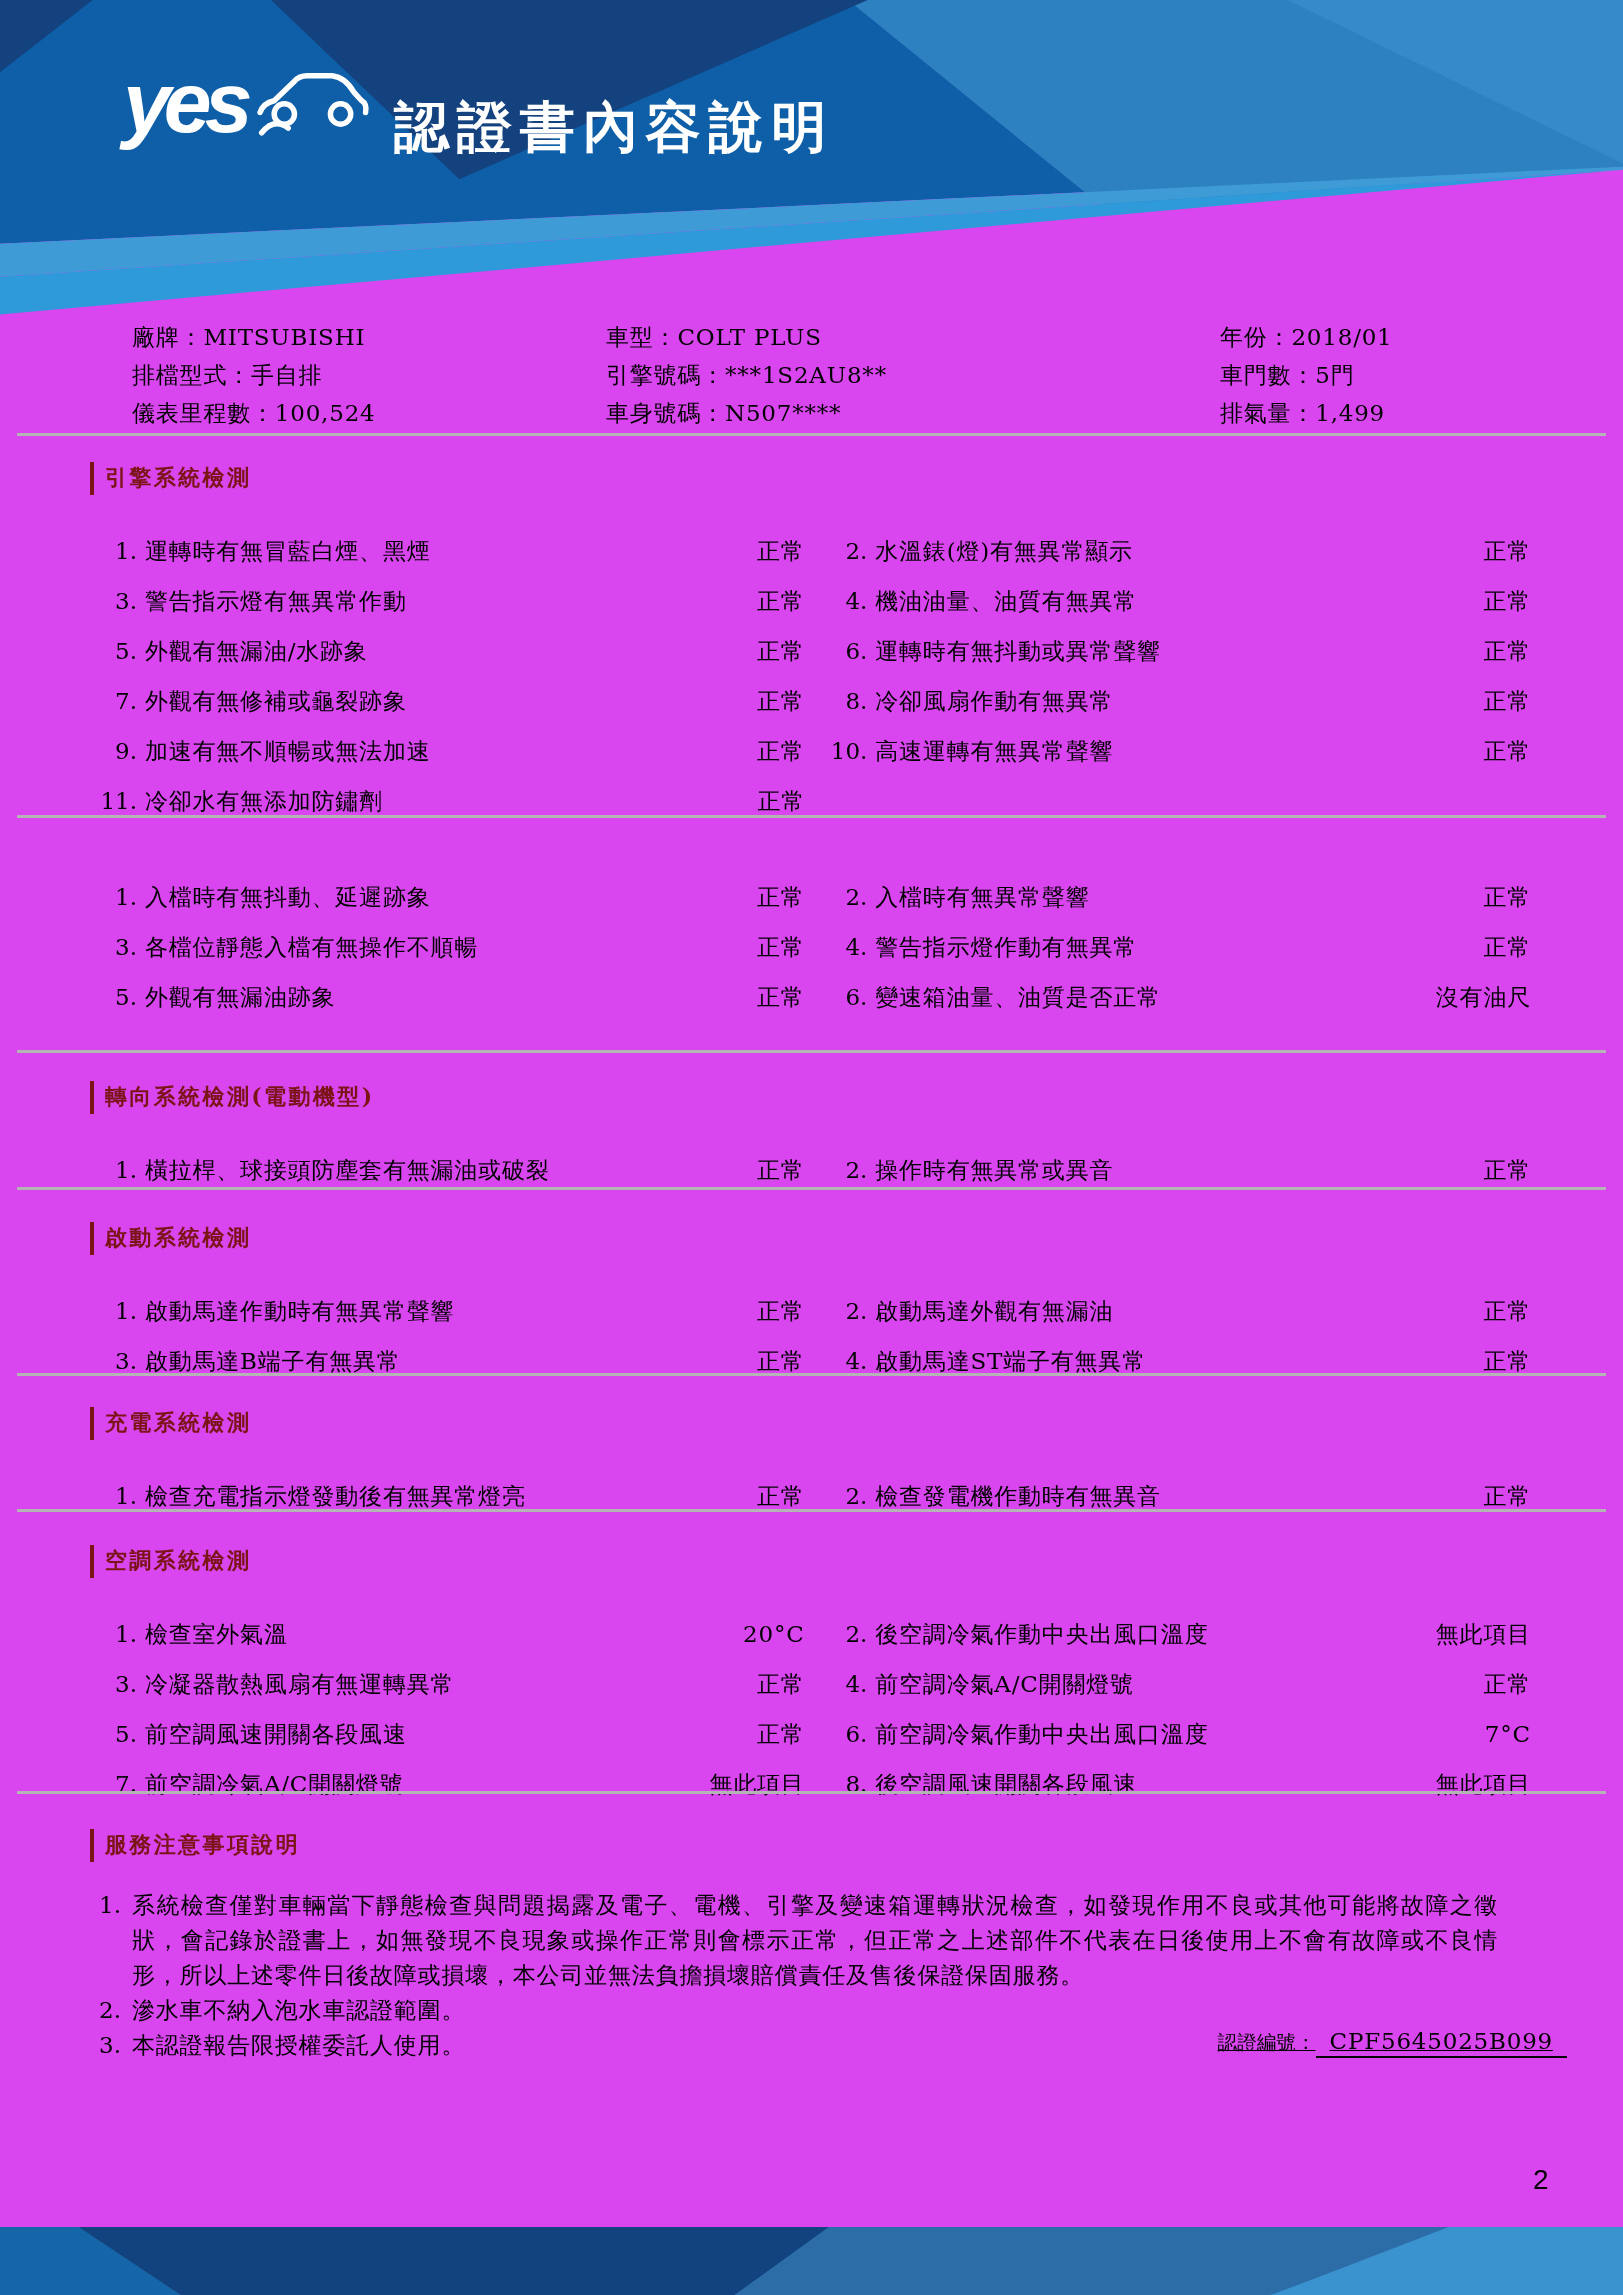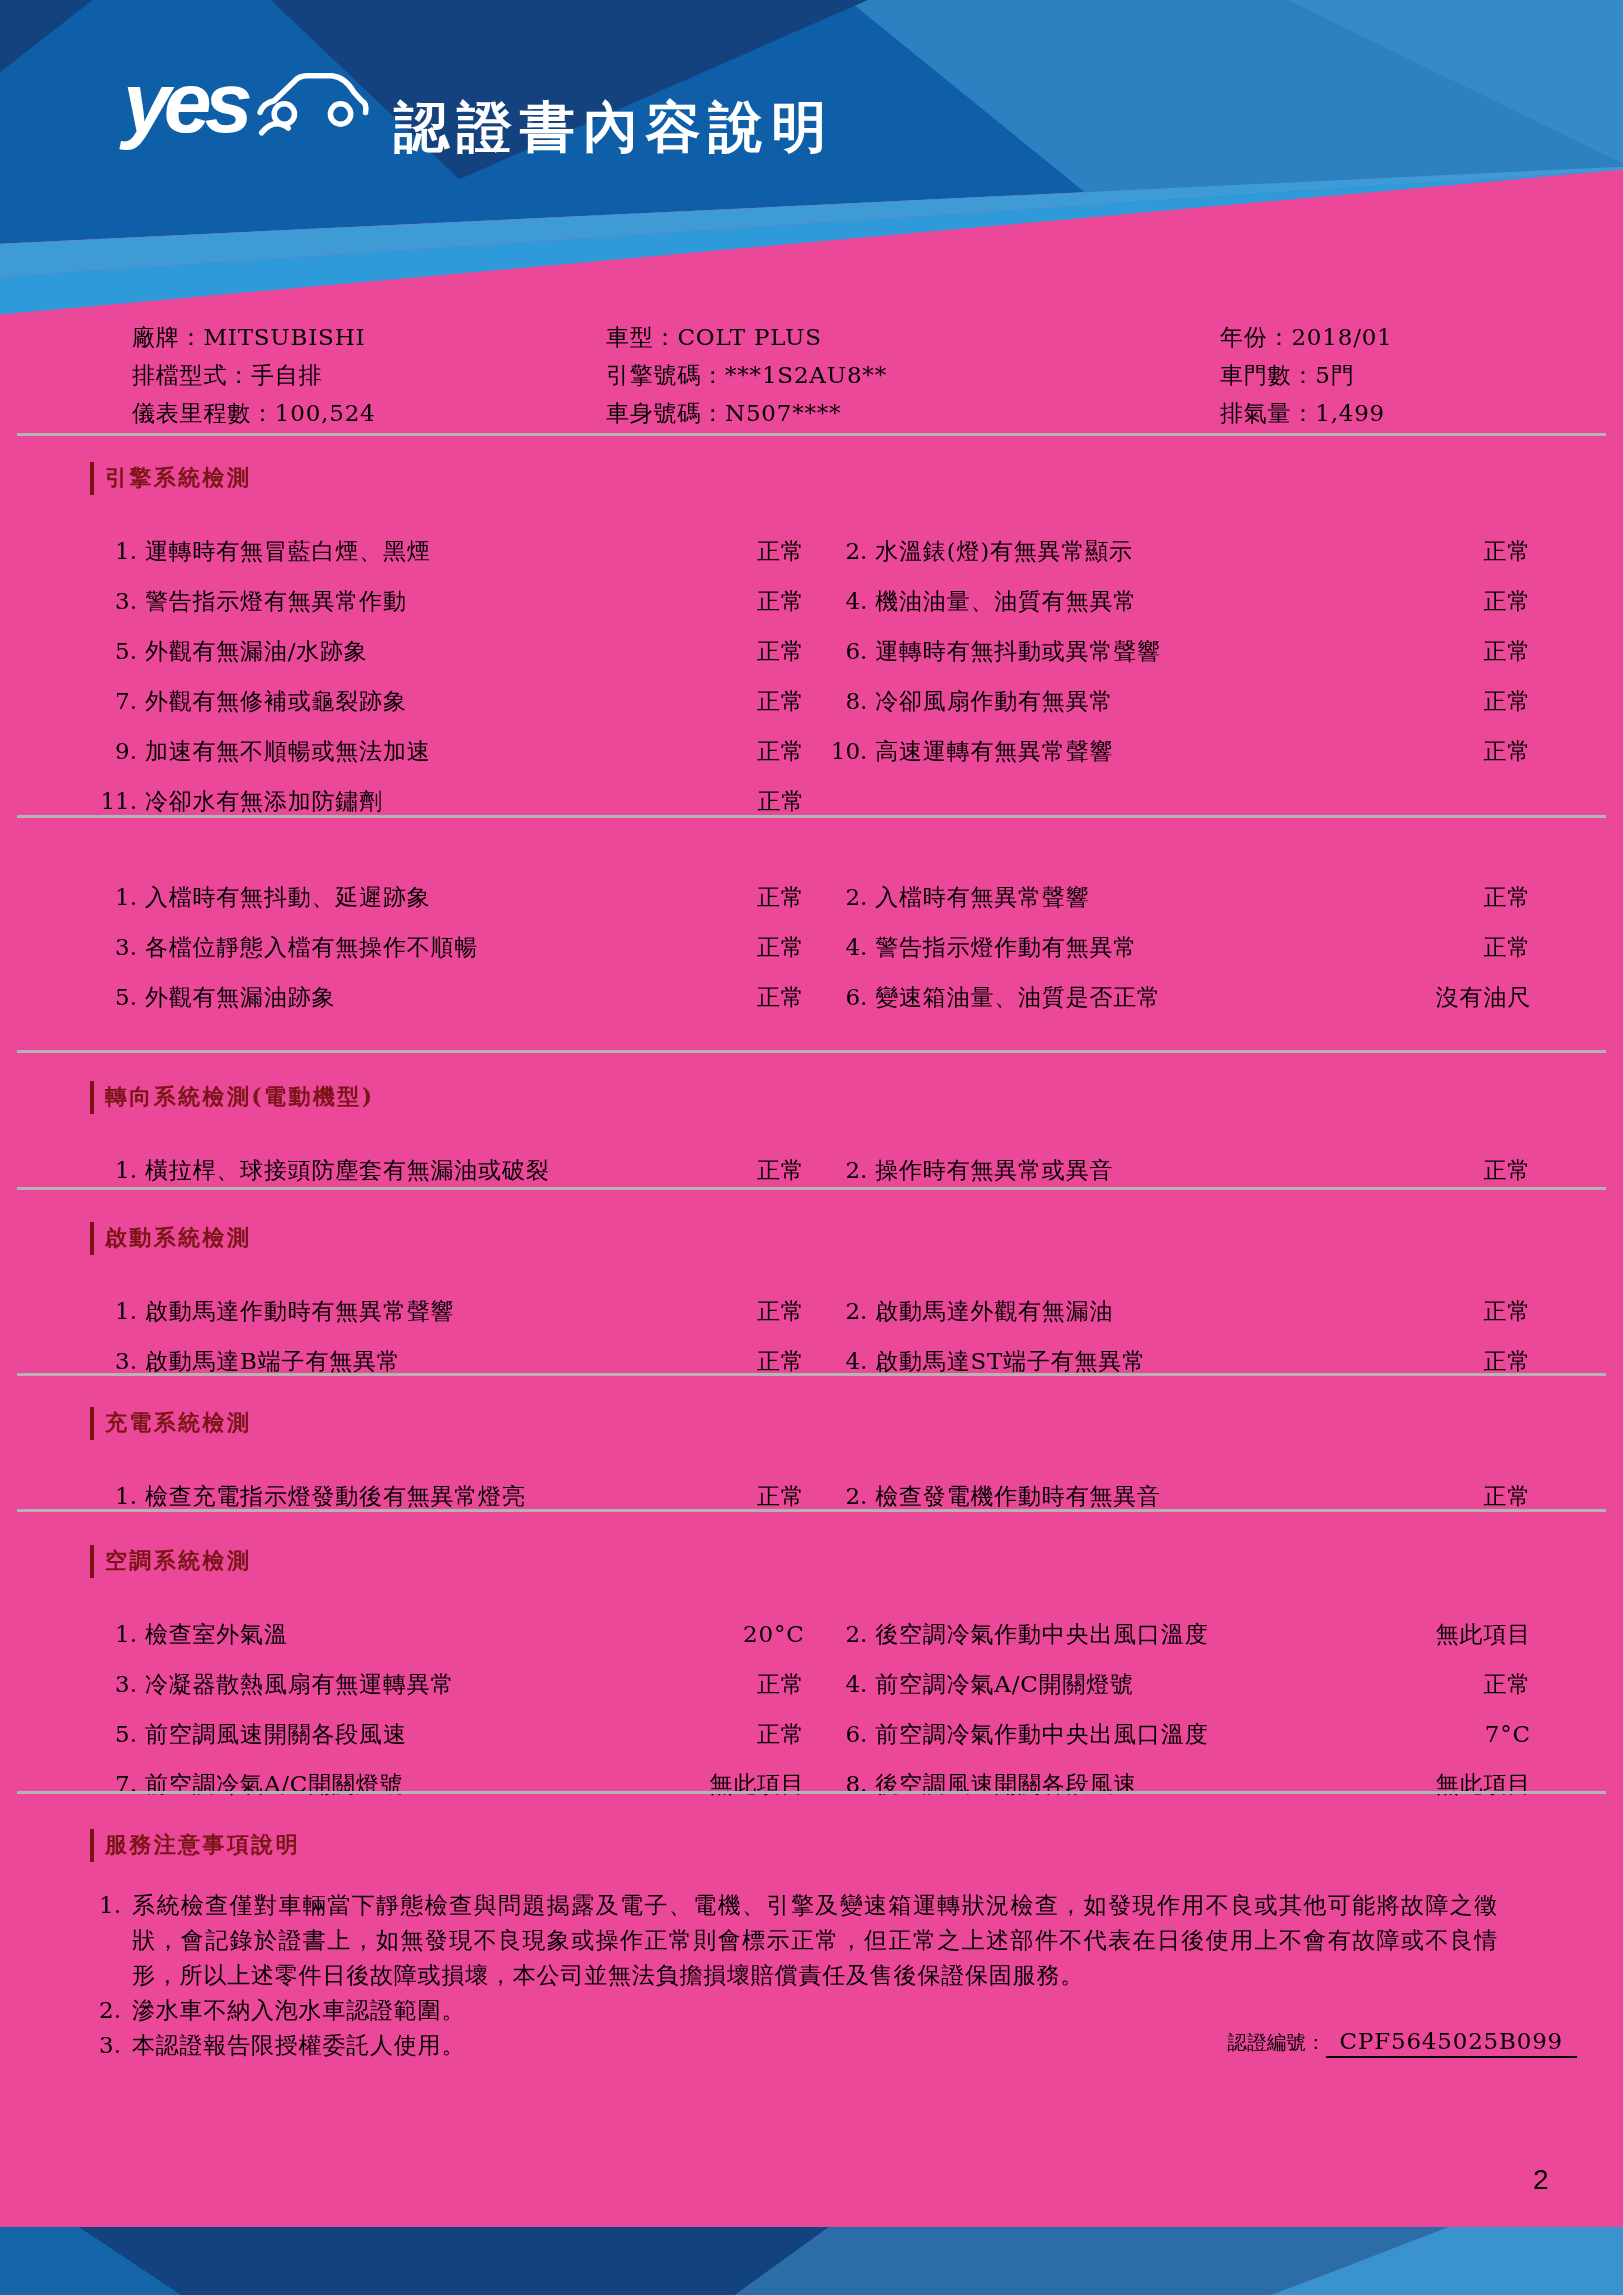--- a/index.html
+++ b/index.html
@@ -3,21 +3,21 @@
 <meta charset="utf-8">
 <style>
   :root{
     --header_blue:#0e5fa8; --header_dark:#13427e; --header_light:#2e81c1;
     --header_light2:#378aca; --sweep1:#3f9bd6; --sweep2:#2e9ad9;
     --maroon:#7b1416; --divider:#b4b4b4;
     --footer_dark:#12437e; --footer_slate:#2d6da7; --footer_blue:#2c86c6;
     --footer_left:#1566a9; --footer_light:#3a92cf;
   }
   html,body{margin:0;padding:0;background:#fff;}
-  .page{position:relative;width:1623px;height:2295px;background:#ec4899;overflow:hidden;
+  .page{position:relative;width:1623px;height:2295px;background:#d946ef;overflow:hidden;
         font-family:"DejaVu Serif","Liberation Serif",serif;color:#000;}
 
   
   .hdr-bg{position:absolute;top:0;left:0;width:1623px;height:338px;display:block;}
   .f-base{fill:var(--header_blue);} .f-dark{fill:var(--header_dark);}
   .f-light{fill:var(--header_light);} .f-light2{fill:var(--header_light2);}
   .f-sweep1{fill:var(--sweep1);} .f-sweep2{fill:var(--sweep2);}
   .logo{position:absolute;left:123px;top:64px;display:flex;align-items:flex-end;color:#fff;}
   .logo-text{font-family:"Liberation Sans","DejaVu Sans",sans-serif;font-style:italic;
              font-weight:bold;font-size:86px;line-height:.88;letter-spacing:-7px;}
@@ -48,21 +48,21 @@
   .item .lbl{margin-left:7.9px;letter-spacing:0.8px;}
   .item .val{margin-left:auto;text-align:right;white-space:nowrap;letter-spacing:0.8px;}
 
   
   .notes{position:absolute;left:90px;top:1826px;width:1441px;}
   .notes ol{list-style:none;margin:24px 0 0;padding:0;font-size:23px;}
   .notes li{display:flex;line-height:35px;}
   .notes .nno{width:31px;text-align:right;flex:none;}
   .notes .txt{margin-left:11px;width:1366px;text-align:justify;letter-spacing:0.8px;}
 
-  .cert{position:absolute;top:2028px;right:46px;font-size:19.6px;white-space:nowrap;}
+  .cert{position:absolute;top:2028px;right:56px;font-size:19.6px;white-space:nowrap;text-decoration:underline;}
   .cert-num{font-size:23px;border-bottom:2.4px solid #000;padding:0 14px 2.4px;letter-spacing:0.8px;}
 
   .pageno{position:absolute;left:1533px;top:2164px;font-family:"Liberation Sans","DejaVu Sans",sans-serif;
           font-size:28px;}
 
   
   .ftr-bg{position:absolute;left:0;bottom:0;width:1623px;height:68px;display:block;}
   .ff-base{fill:var(--footer_blue);} .ff-left{fill:var(--footer_left);}
   .ff-dark{fill:var(--footer_dark);} .ff-slate{fill:var(--footer_slate);}
   .ff-light{fill:var(--footer_light);}

